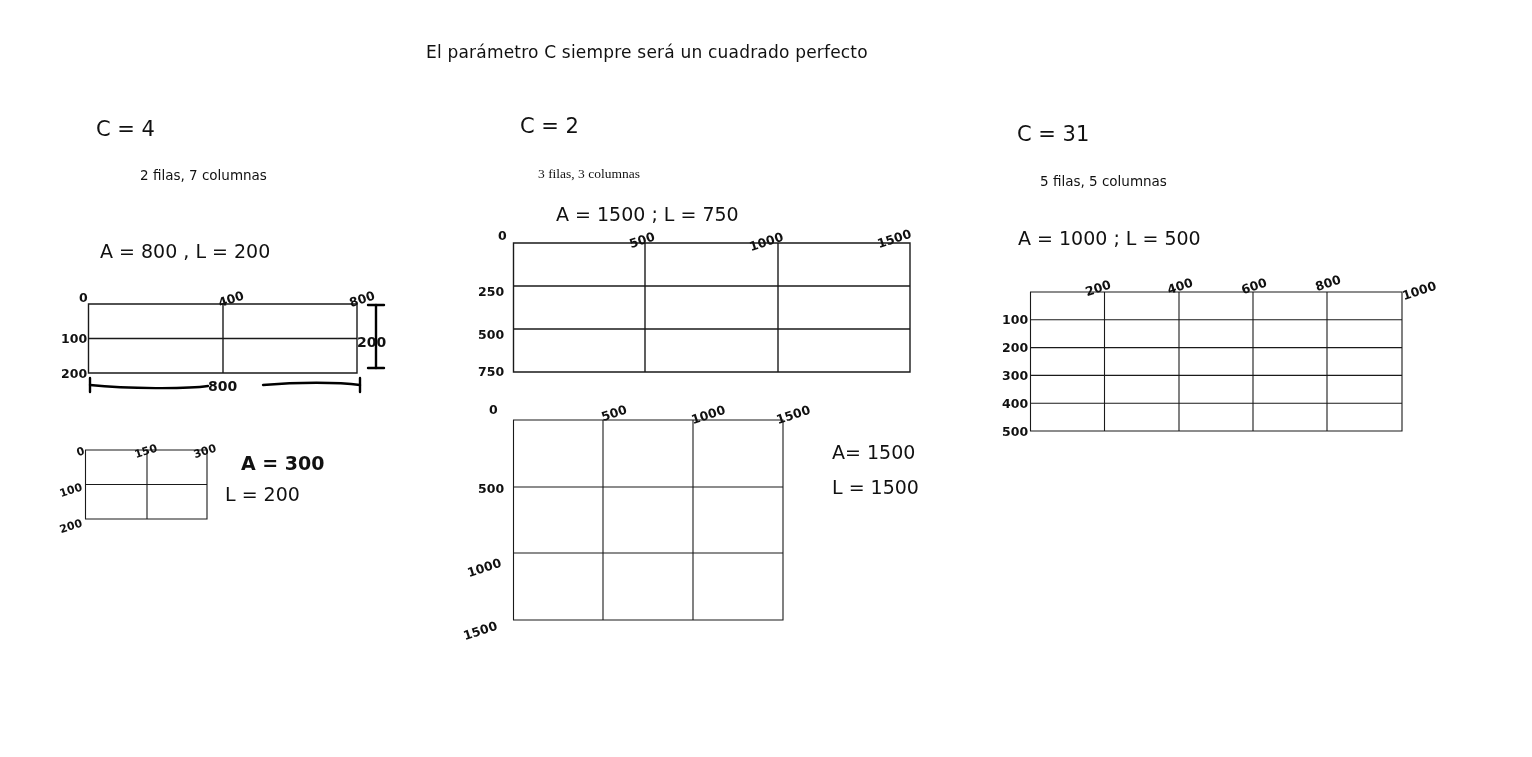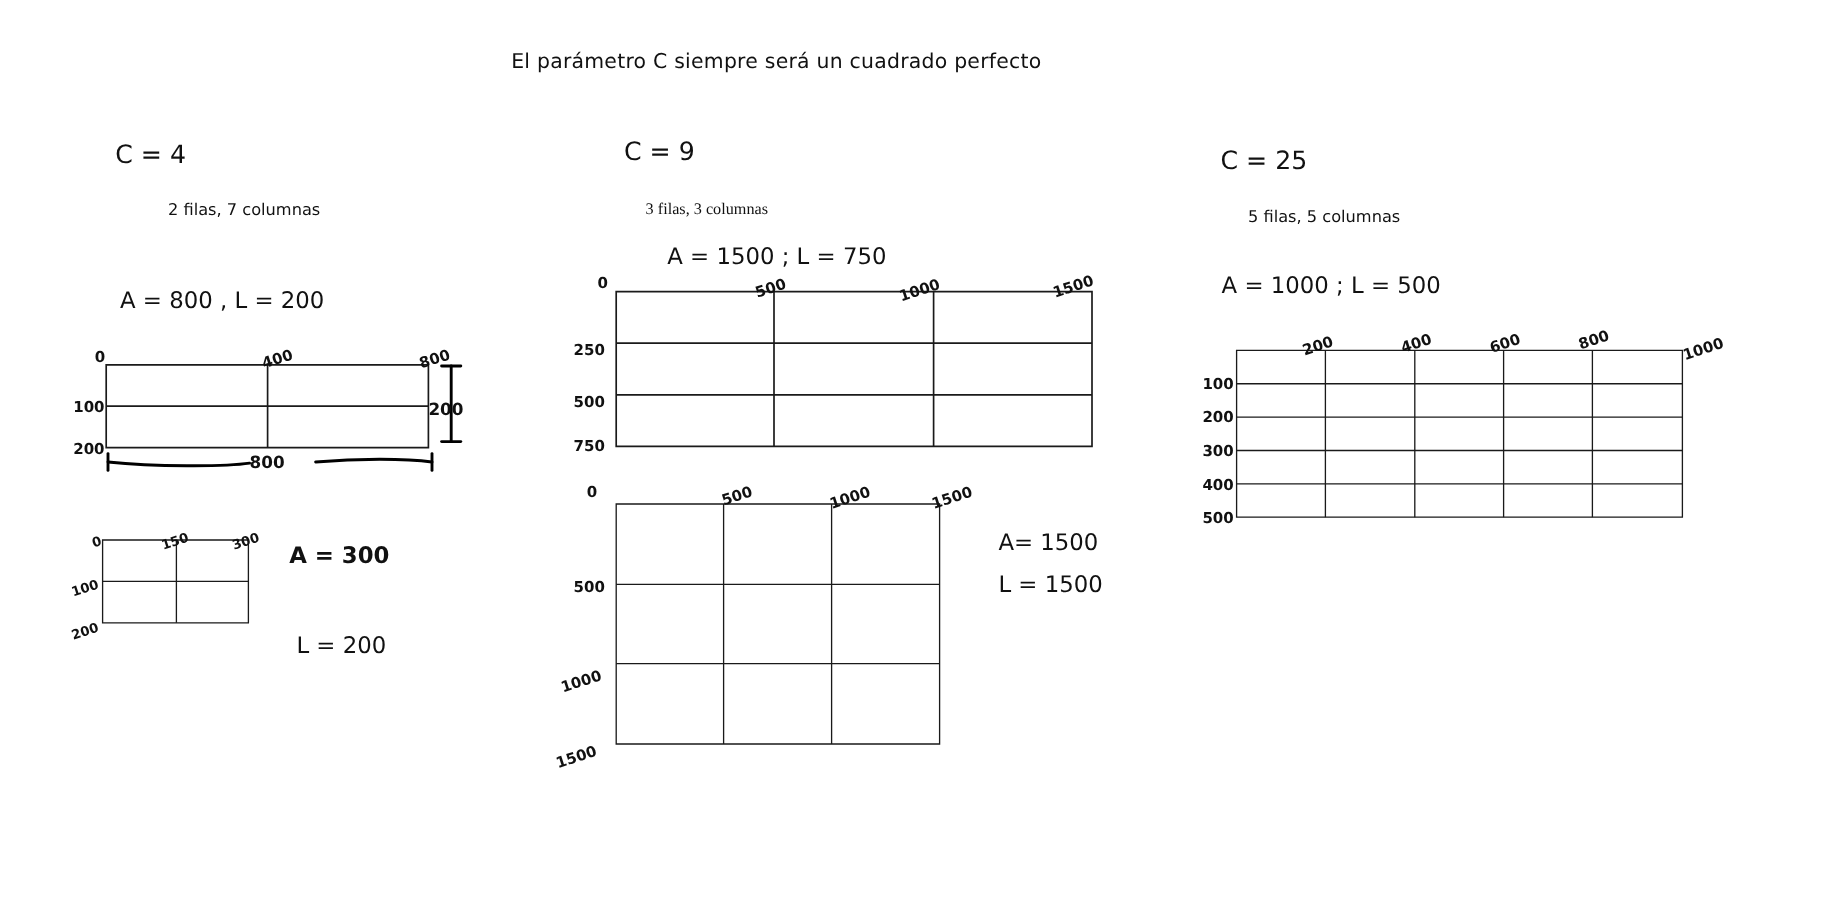--- a/index.html
+++ b/index.html
@@ -113,25 +113,25 @@
       <path class="gridline-thin" d="M0.5,35.5 L122,35.5"></path>
       <path class="gridline-thin" d="M62,1 L62,70"></path>
     </svg>
     <div class="abs tick-rot-s" style="left:79px; top:446px;">0</div>
     <div class="abs tick-rot-s" style="left:137px; top:448px;">150</div>
     <div class="abs tick-rot-s" style="left:196px; top:448px;">300</div>
     <div class="abs tick-rot-s" style="left:62px; top:487px;">100</div>
     <div class="abs tick-rot-s" style="left:62px; top:523px;">200</div>
 
     <div class="abs hand-big" style="left:241px; top:452px;font-weight:bold;">A = 300</div>
-    <div class="abs hand-big" style="left:247px; top:483px;margin-top:44px;">L = 200</div>
+    <div class="abs hand-big" style="left:225px; top:483px;">L = 200</div>
   </div>
 
   <div class="abs" style="left:0; top:0;">
-    <div class="abs case-title" style="left:520px; top:114px;">C = 9</div>
+    <div class="abs case-title" style="left:520px; top:114px;">C = 2</div>
     <div class="abs case-sub" style="left:538px; top:166px;font-family:Liberation Serif, serif;">3 filas, 3 columnas</div>
 
     <div class="abs hand-big" style="left:556px; top:203px;">A = 1500 ;  L = 750</div>
 
     <svg class="abs" style="left:513px; top:242px; width:400px; height:134px;">
       <path class="gridline" d="M0.5,1 L397,1 L397,130 L0.5,130 Z"></path>
       <path class="gridline" d="M0.5,44 L397,44"></path>
       <path class="gridline" d="M0.5,87 L397,87"></path>
       <path class="gridline" d="M132,1 L132,130"></path>
       <path class="gridline" d="M265,1 L265,130"></path>
@@ -157,21 +157,21 @@
     <div class="abs tick-rot" style="left:779px; top:412px;">1500</div>
     <div class="abs tick" style="left:478px; top:481px;">500</div>
     <div class="abs tick-rot" style="left:470px; top:565px;">1000</div>
     <div class="abs tick-rot" style="left:466px; top:628px;">1500</div>
 
     <div class="abs hand-big" style="left:832px; top:441px;">A= 1500</div>
     <div class="abs hand-big" style="left:832px; top:476px;">L = 1500</div>
   </div>
 
   <div class="abs" style="left:0; top:0;">
-    <div class="abs case-title" style="left:1017px; top:122px;">C = 25</div>
+    <div class="abs case-title" style="left:1017px; top:122px;">C = 31</div>
     <div class="abs case-sub" style="left:1040px; top:173px;">5 filas, 5 columnas</div>
 
     <div class="abs hand-big" style="left:1018px; top:227px;">A = 1000  ;  L = 500</div>
 
     <svg class="abs" style="left:1030px; top:291px; width:376px; height:144px;">
       <path class="gridline-thin" d="M0.5,1 L372,1 L372,140 L0.5,140 Z"></path>
       <path class="gridline-thin" d="M0.5,28.8 L372,28.8"></path>
       <path class="gridline-thin" d="M0.5,56.6 L372,56.6"></path>
       <path class="gridline-thin" d="M0.5,84.4 L372,84.4"></path>
       <path class="gridline-thin" d="M0.5,112.2 L372,112.2"></path>

